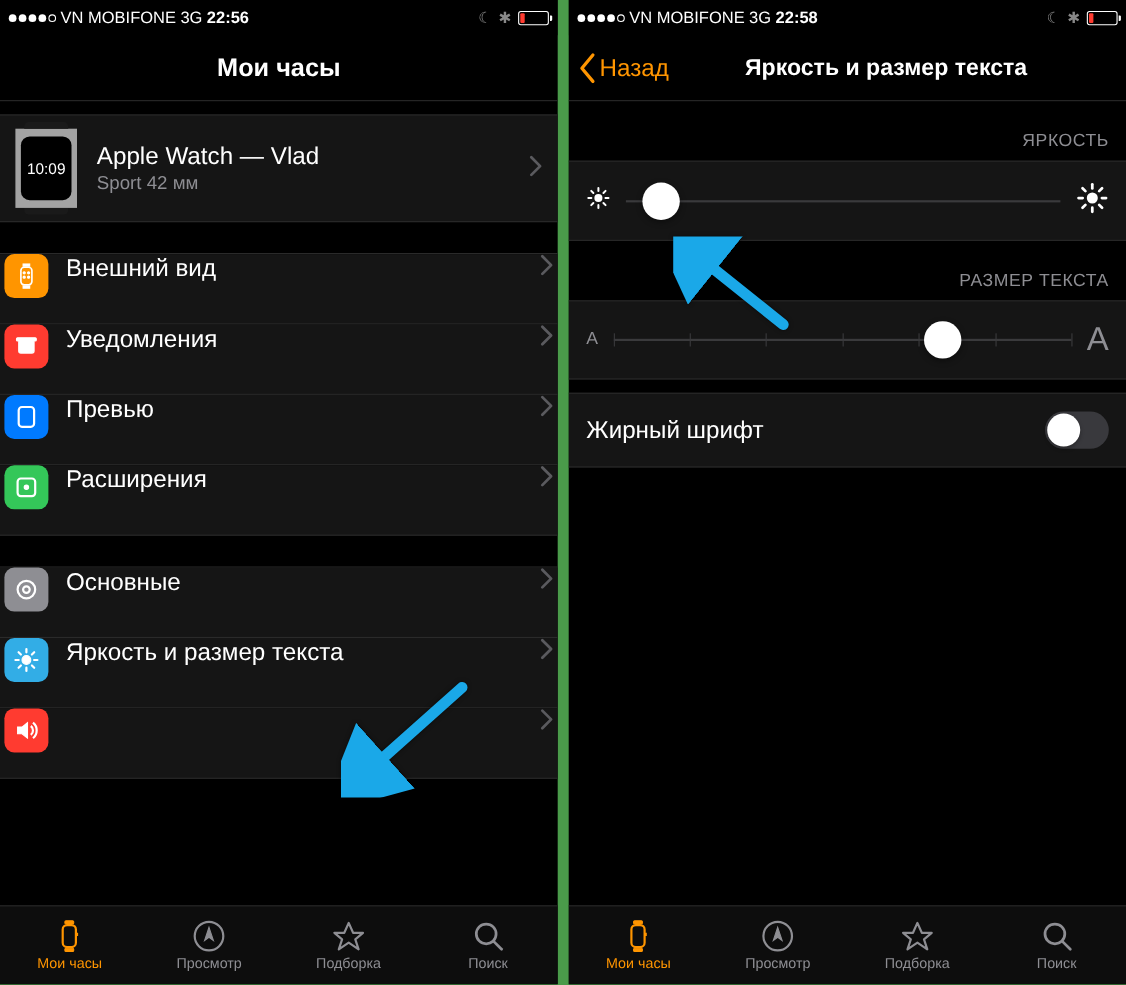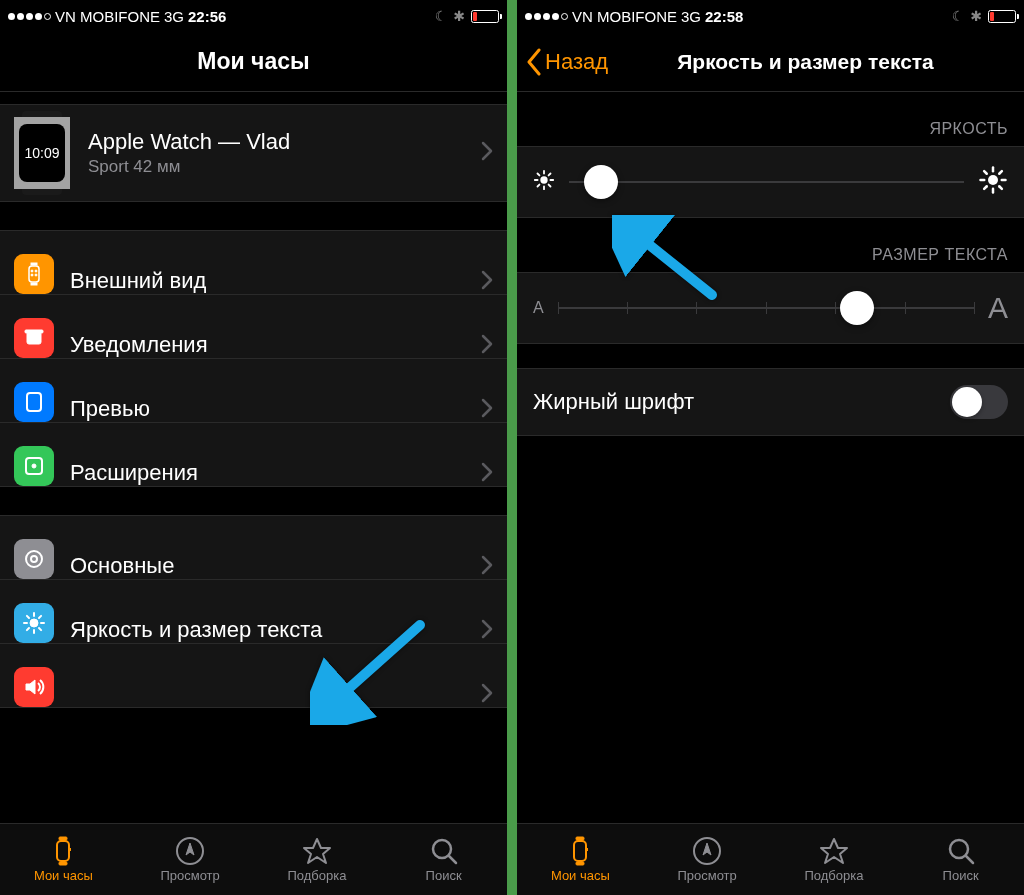--- a/index.html
+++ b/index.html
@@ -89,22 +89,22 @@
   .device-info .line2 { font-size: 17px; color:#8e8e93; margin-top:2px; }
   .chevron { margin-left:auto; color:#5a5a5e; }
   .chevron svg { width: 12px; height: 20px; }
 
   
   .group { margin-top: 28px; border-top: 0.5px solid #2a2a2a; }
   .cell {
     background: #151515;
     min-height: 64px;
     display: flex;
-    align-items: flex-end;
-    padding: 0 14px;
+    align-items: flex-start;
+    padding: 0 4px;
     gap: 16px;
     border-bottom: 0.5px solid #2a2a2a;
     position: relative;
   }
   .cell-label { font-size: 22px; flex:1; }
   .icon-circle {
     width: 40px; height: 40px; border-radius: 9px;
     display:flex; align-items:center; justify-content:center;
     flex-shrink:0;
   }
@@ -152,21 +152,21 @@
   .text-small { font-size:16px; color:#8e8e93; }
   .text-large { font-size:30px; color:#8e8e93; }
 
   
   .toggle-row {
     background:#151515;
     padding: 16px;
     display:flex; align-items:center;
     border-top:0.5px solid #2a2a2a;
     border-bottom:0.5px solid #2a2a2a;
-    margin-top:24px;
+    margin-top:12px;
   }
   .toggle-label { font-size:22px; flex:1; }
   .switch {
     width:58px; height:34px; background:#39393d; border-radius:17px; position:relative;
   }
   .switch-knob {
     position:absolute; width:30px; height:30px; background:#fff; border-radius:50%;
     top:2px; left:2px; box-shadow:0 2px 4px rgba(0,0,0,0.3);
   }
 

